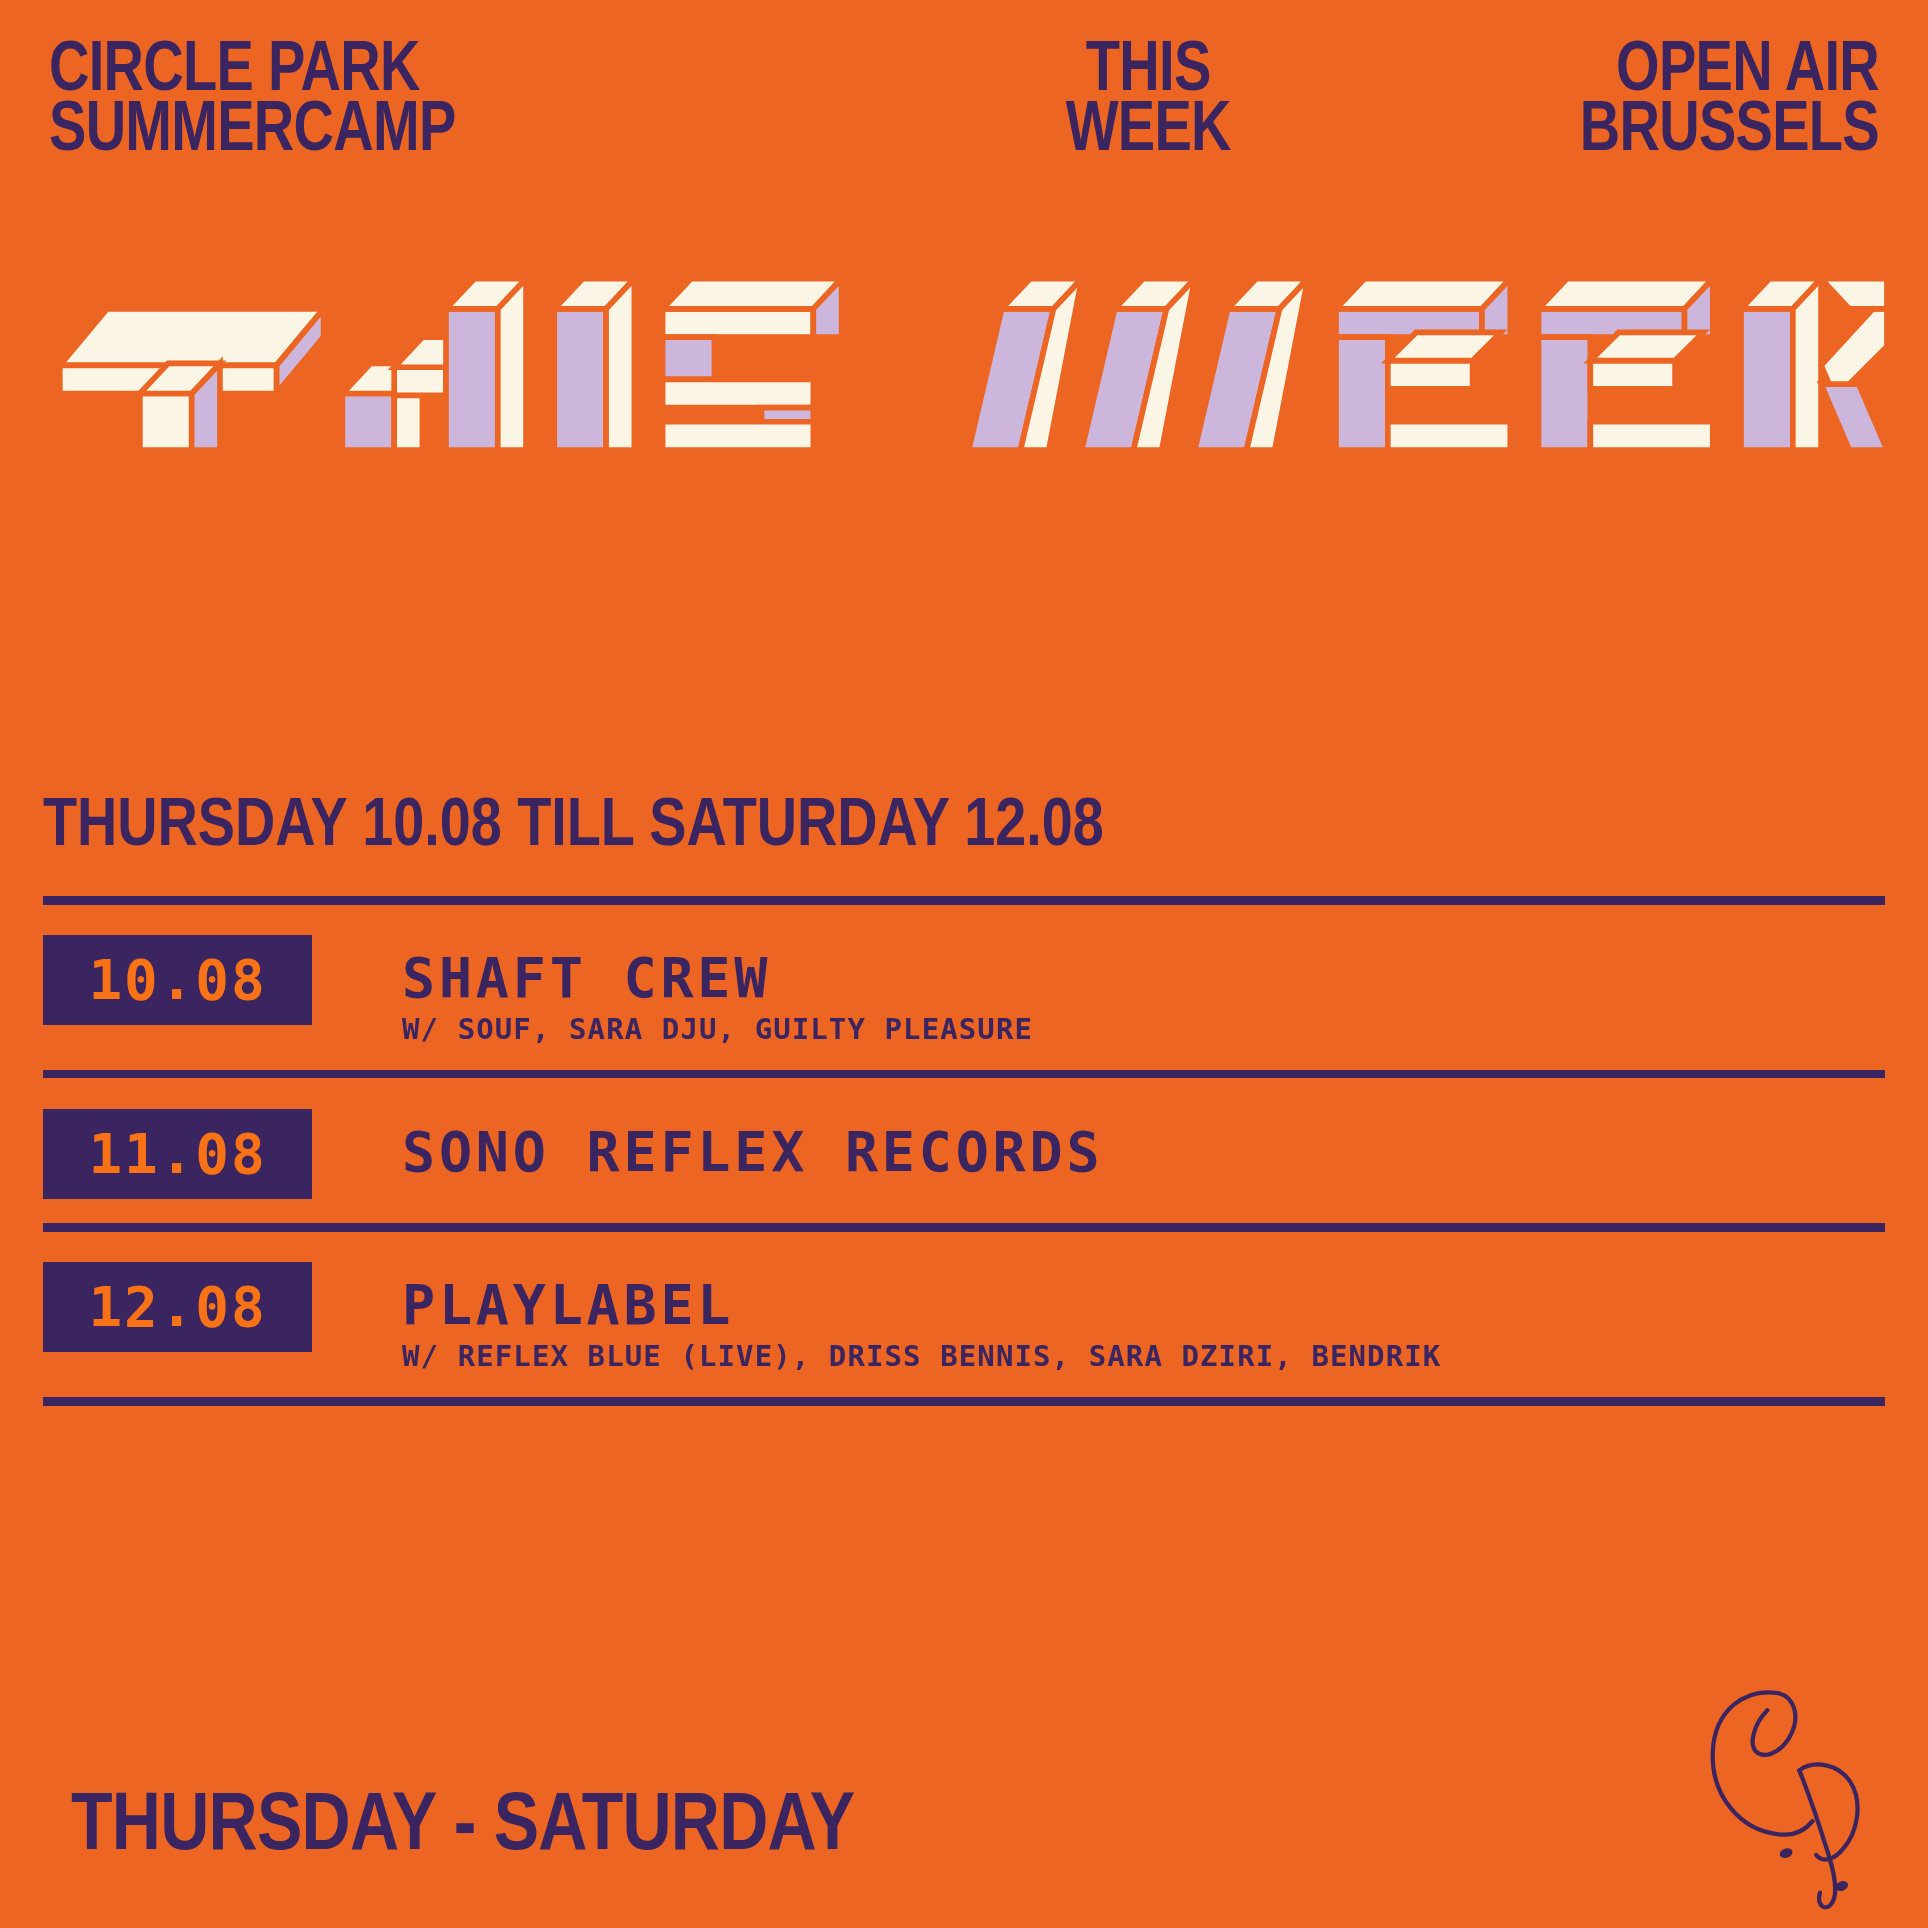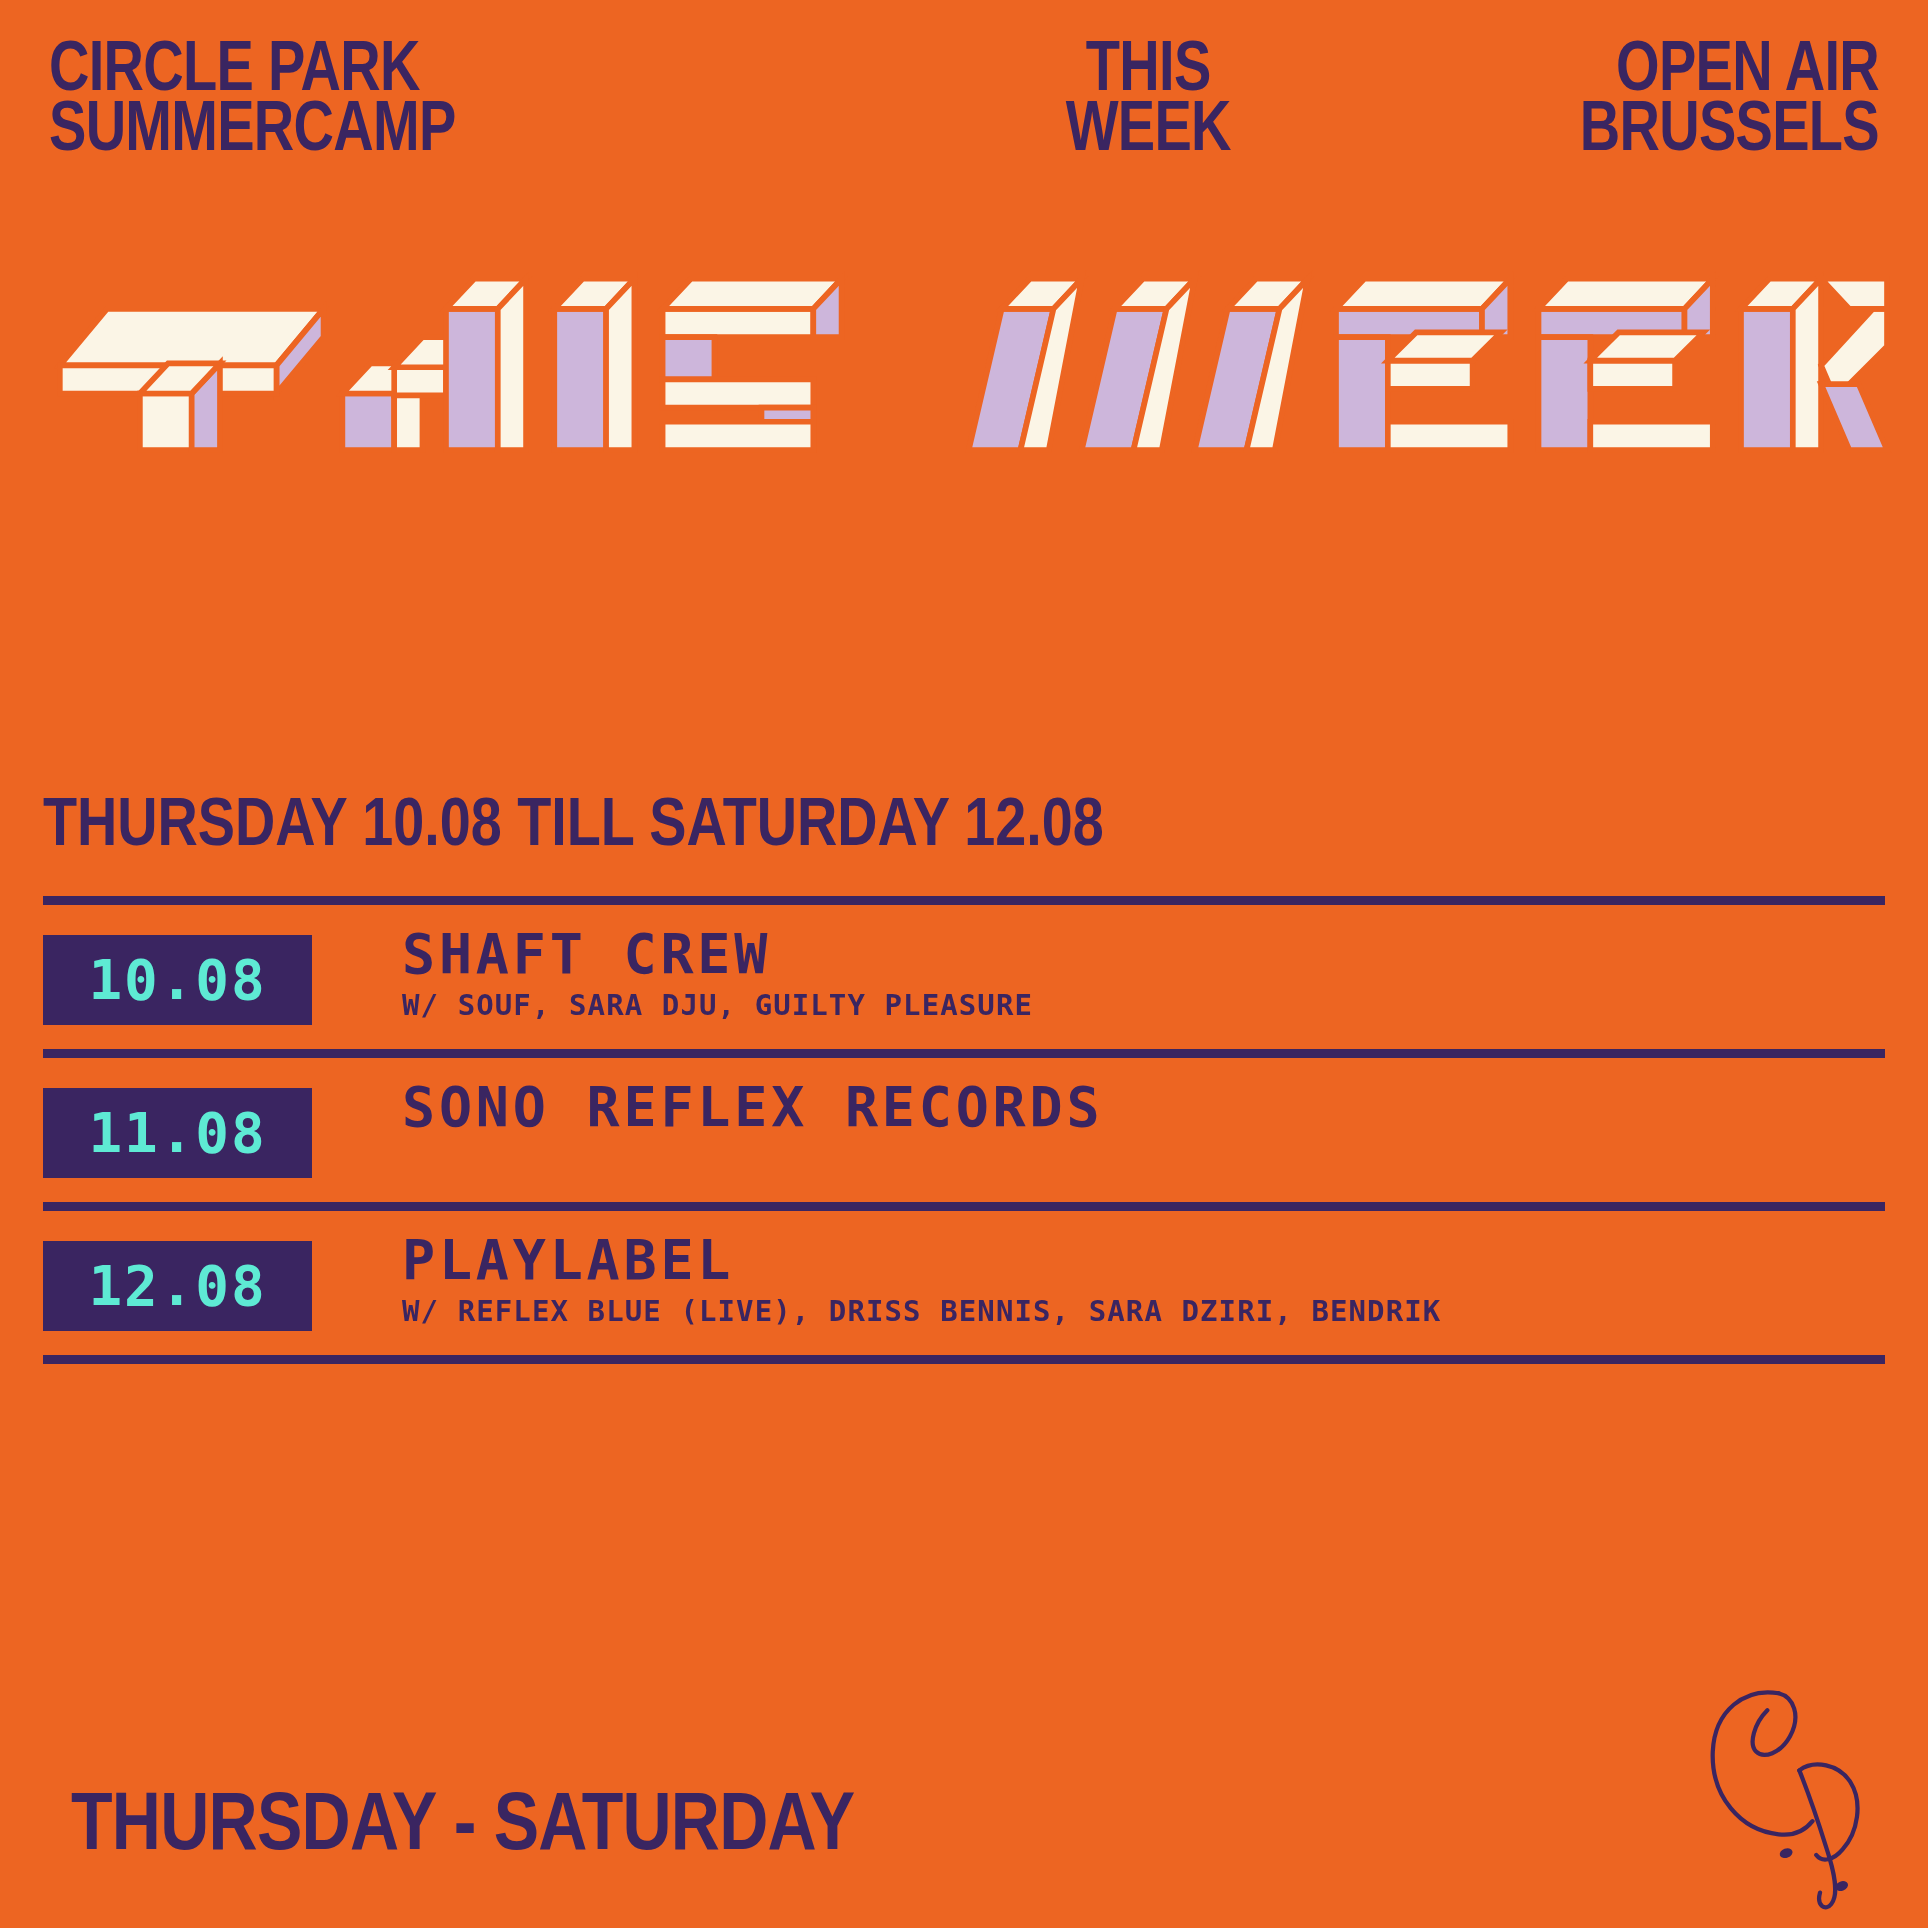--- a/index.html
+++ b/index.html
@@ -91,35 +91,36 @@
     display: flex;
     align-items: flex-start;
     padding: 22.6px 0 24.5px 0;
     gap: 0;
   }
   .date-chip {
     flex: 0 0 auto;
     width: 269px;
     height: 90px;
     background: #3A2561;
-    color: #5eead4;
+    color: #f97316;
     display: flex;
     align-items: center;
     justify-content: center;
     font-family: "DejaVu Sans Mono", "Liberation Mono", monospace;
     font-weight: 700;
     font-size: 56px;
     letter-spacing: 1.9px;
     margin-top: 7.5px;
   }
   .row-text {
     margin-left: 90px;
     display: flex;
     flex-direction: column;
     justify-content: flex-start;
+    margin-top: 24px;
   }
   .act {
     font-family: "DejaVu Sans Mono", "Liberation Mono", monospace;
     font-weight: 700;
     font-size: 55px;
     color: #3A2561;
     letter-spacing: 3.8px;
     line-height: 1.0;
     white-space: nowrap;
   }

